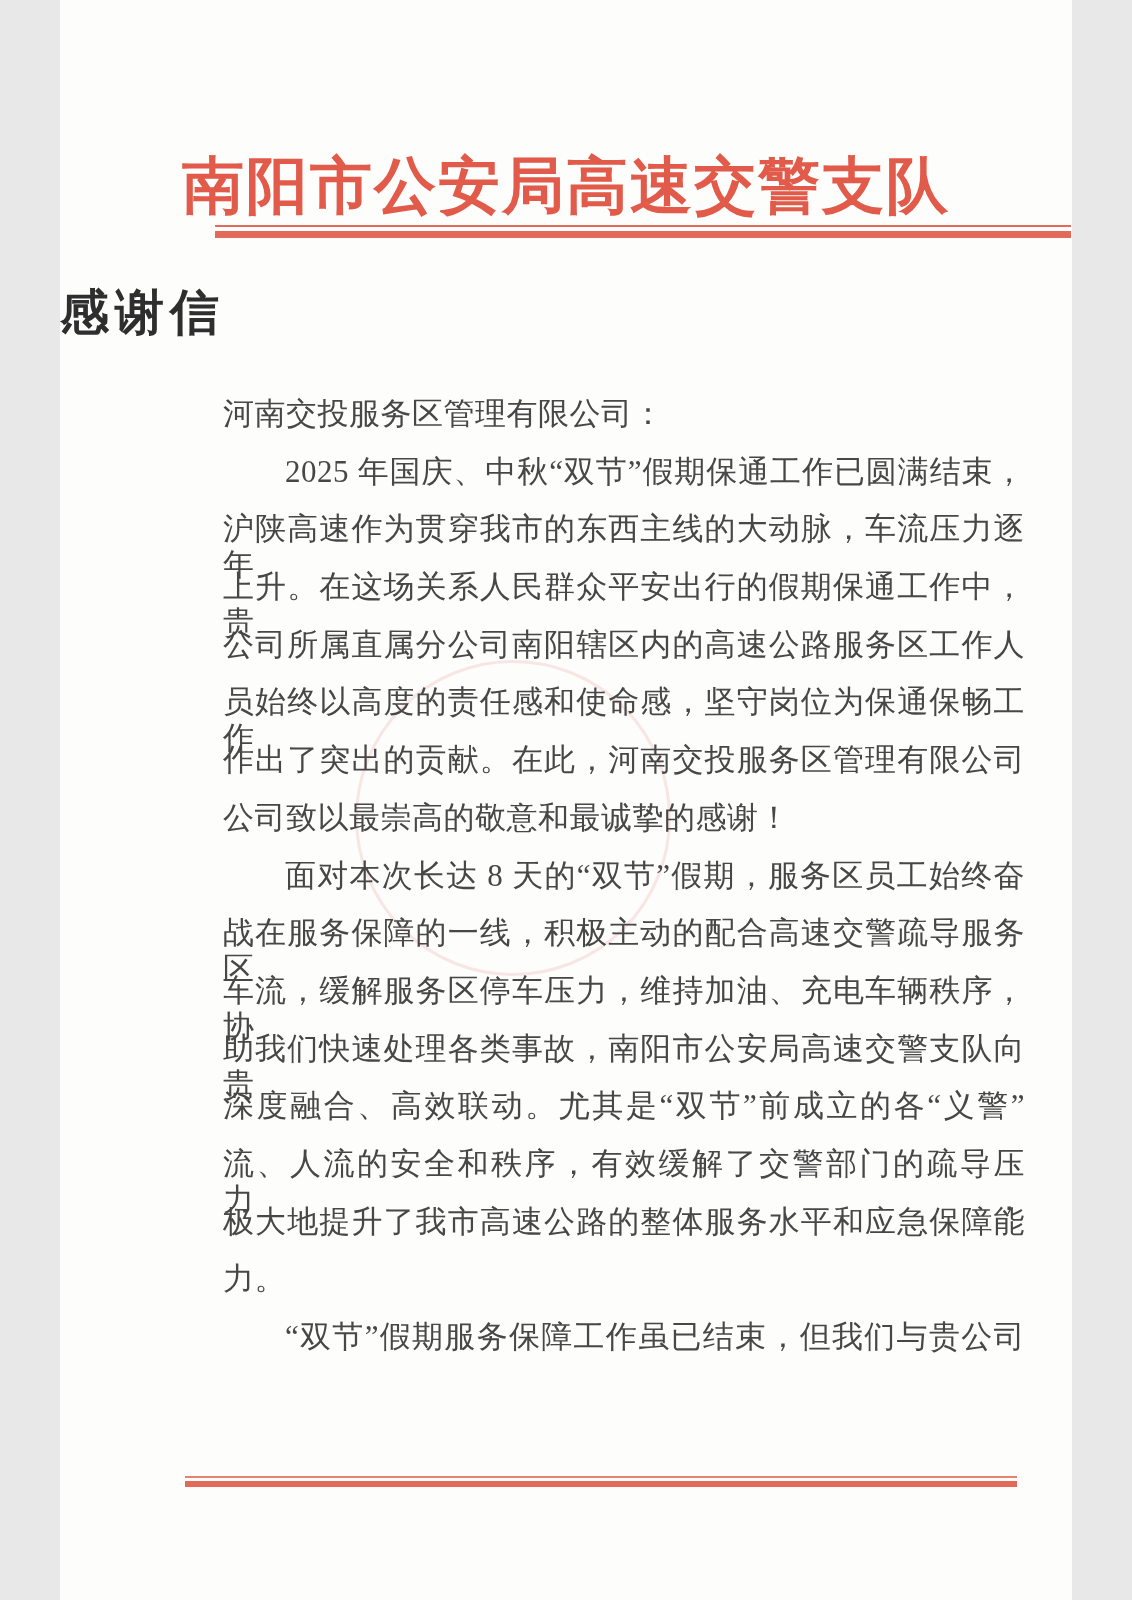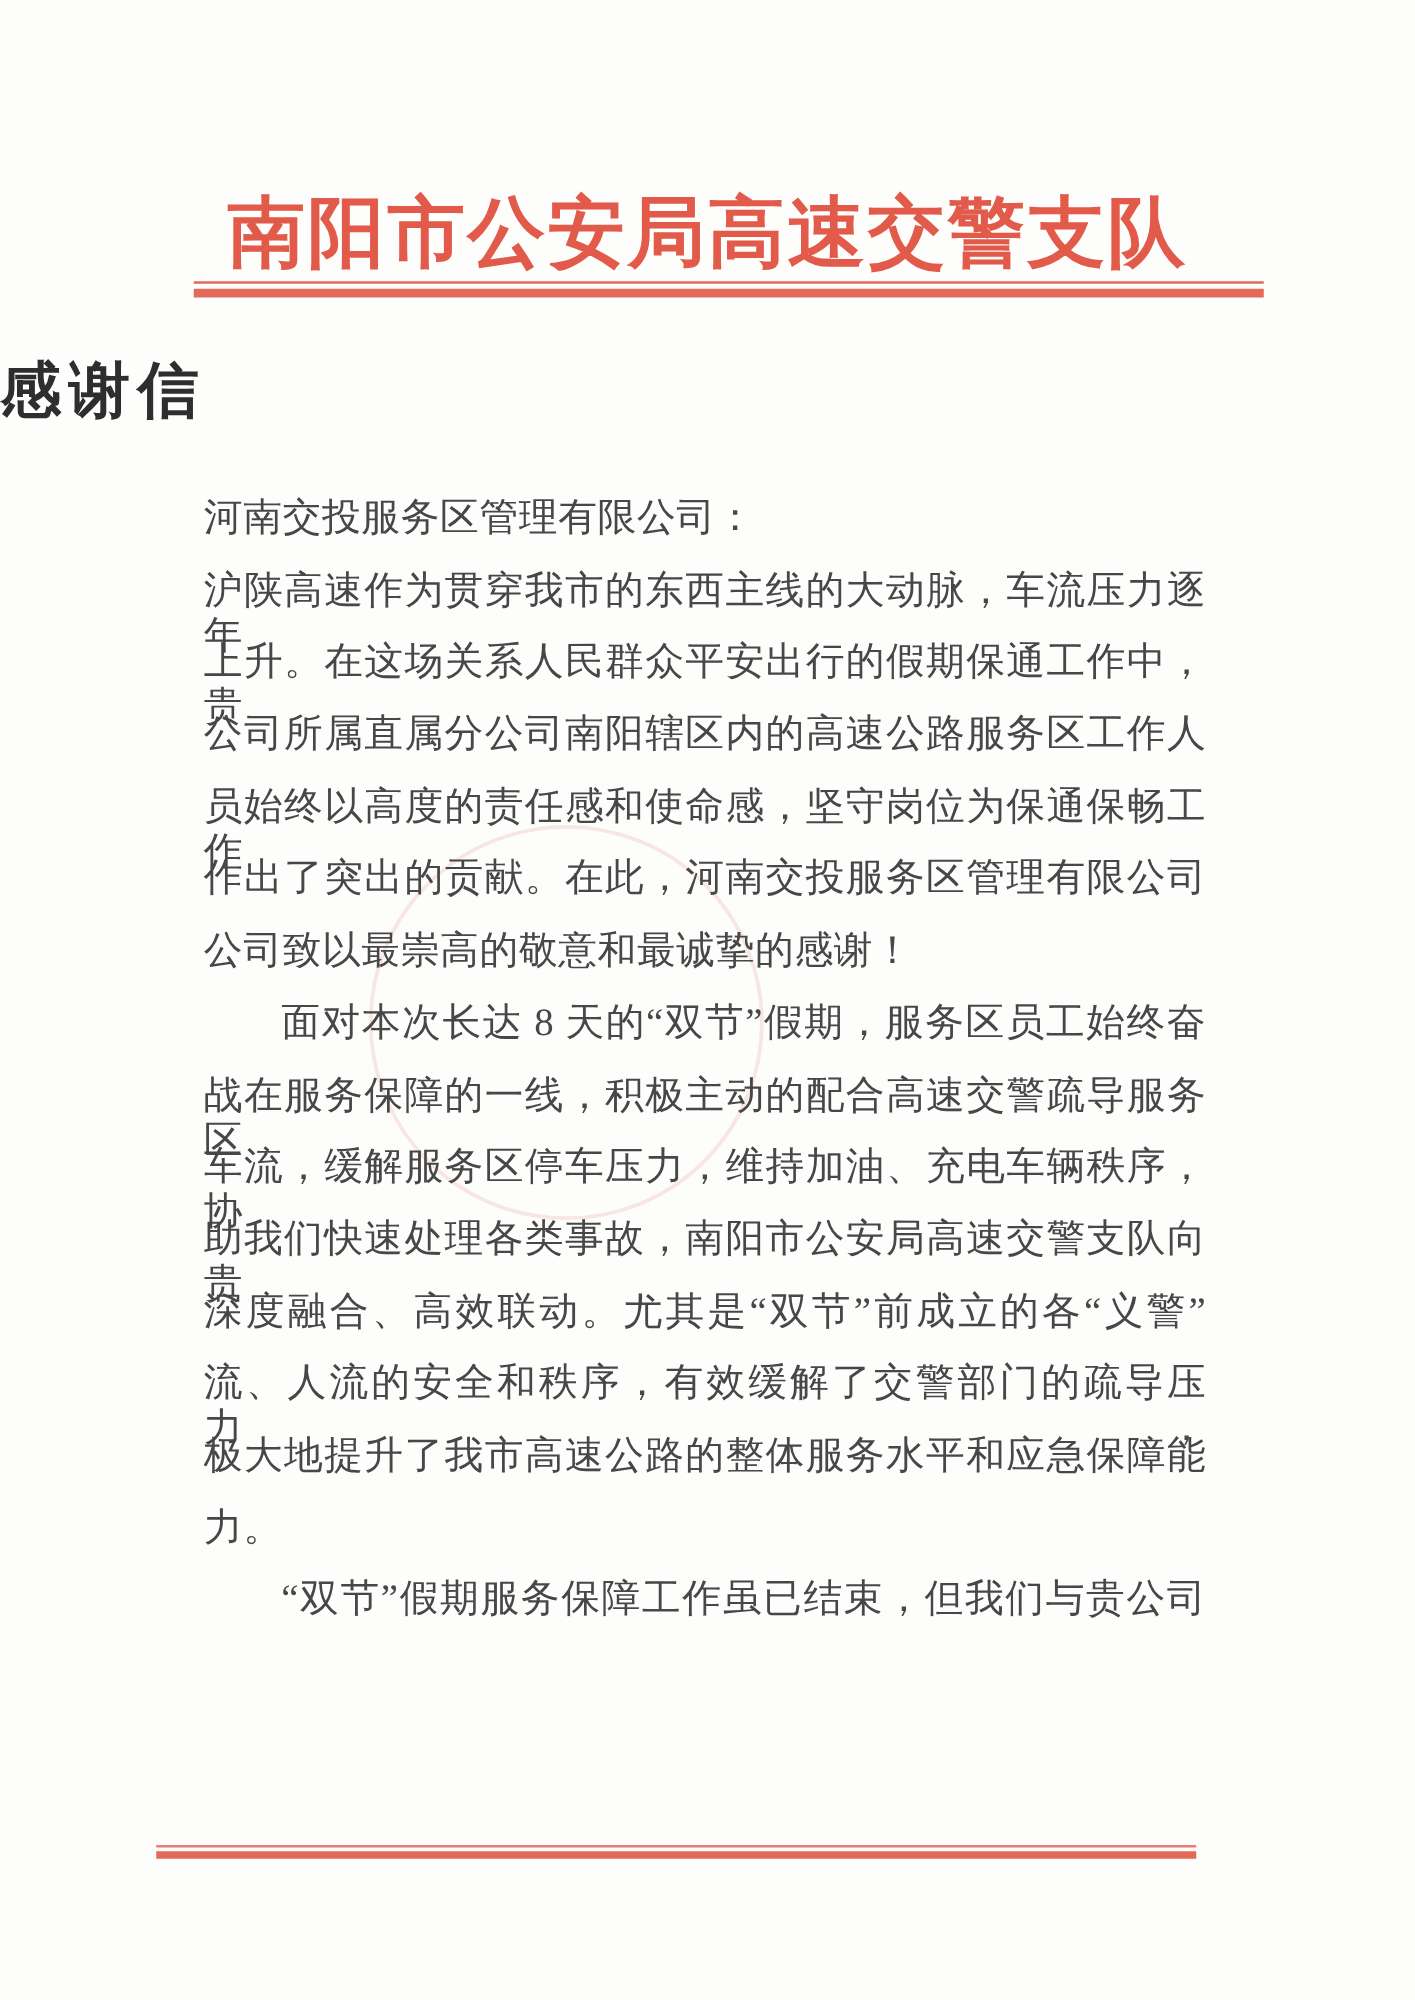--- a/index.html
+++ b/index.html
@@ -3,21 +3,21 @@
 <meta charset="utf-8">
 <style>
   html, body {
     margin: 0;
     padding: 0;
     background: #e8e8e8;
     font-family: "Liberation Serif", "DejaVu Serif", serif;
   }
   .page {
     position: relative;
-    width: 1132px;
+    width: 1012px;
     height: 1600px;
     margin: 0 auto;
     background: #fdfdfc;
     overflow: hidden;
   }
   
   .letterhead {
     position: absolute;
     top: 144px;
     left: 0;
@@ -122,20 +122,21 @@
     <div class="gap"></div>
     <div class="thick"></div>
   </div>
 
   <div class="doc-title">感谢信</div>
 
   <div class="seal"></div>
 
   <div class="body-lines" id="body-lines">
       <div class="line l">河南交投服务区管理有限公司：</div>
+      <div class="line j ind">2025 年国庆、中秋“双节”假期保通工作已圆满结束，</div>
       <div class="line j">沪陕高速作为贯穿我市的东西主线的大动脉，车流压力逐年</div>
       <div class="line j">上升。在这场关系人民群众平安出行的假期保通工作中，贵</div>
       <div class="line j">公司所属直属分公司南阳辖区内的高速公路服务区工作人</div>
       <div class="line j">员始终以高度的责任感和使命感，坚守岗位为保通保畅工作</div>
       <div class="line j">作出了突出的贡献。在此，河南交投服务区管理有限公司</div>
       <div class="line l">公司致以最崇高的敬意和最诚挚的感谢！</div>
       <div class="line j ind">面对本次长达 8 天的“双节”假期，服务区员工始终奋</div>
       <div class="line j">战在服务保障的一线，积极主动的配合高速交警疏导服务区</div>
       <div class="line j">车流，缓解服务区停车压力，维持加油、充电车辆秩序，协</div>
       <div class="line j">助我们快速处理各类事故，南阳市公安局高速交警支队向贵</div>

